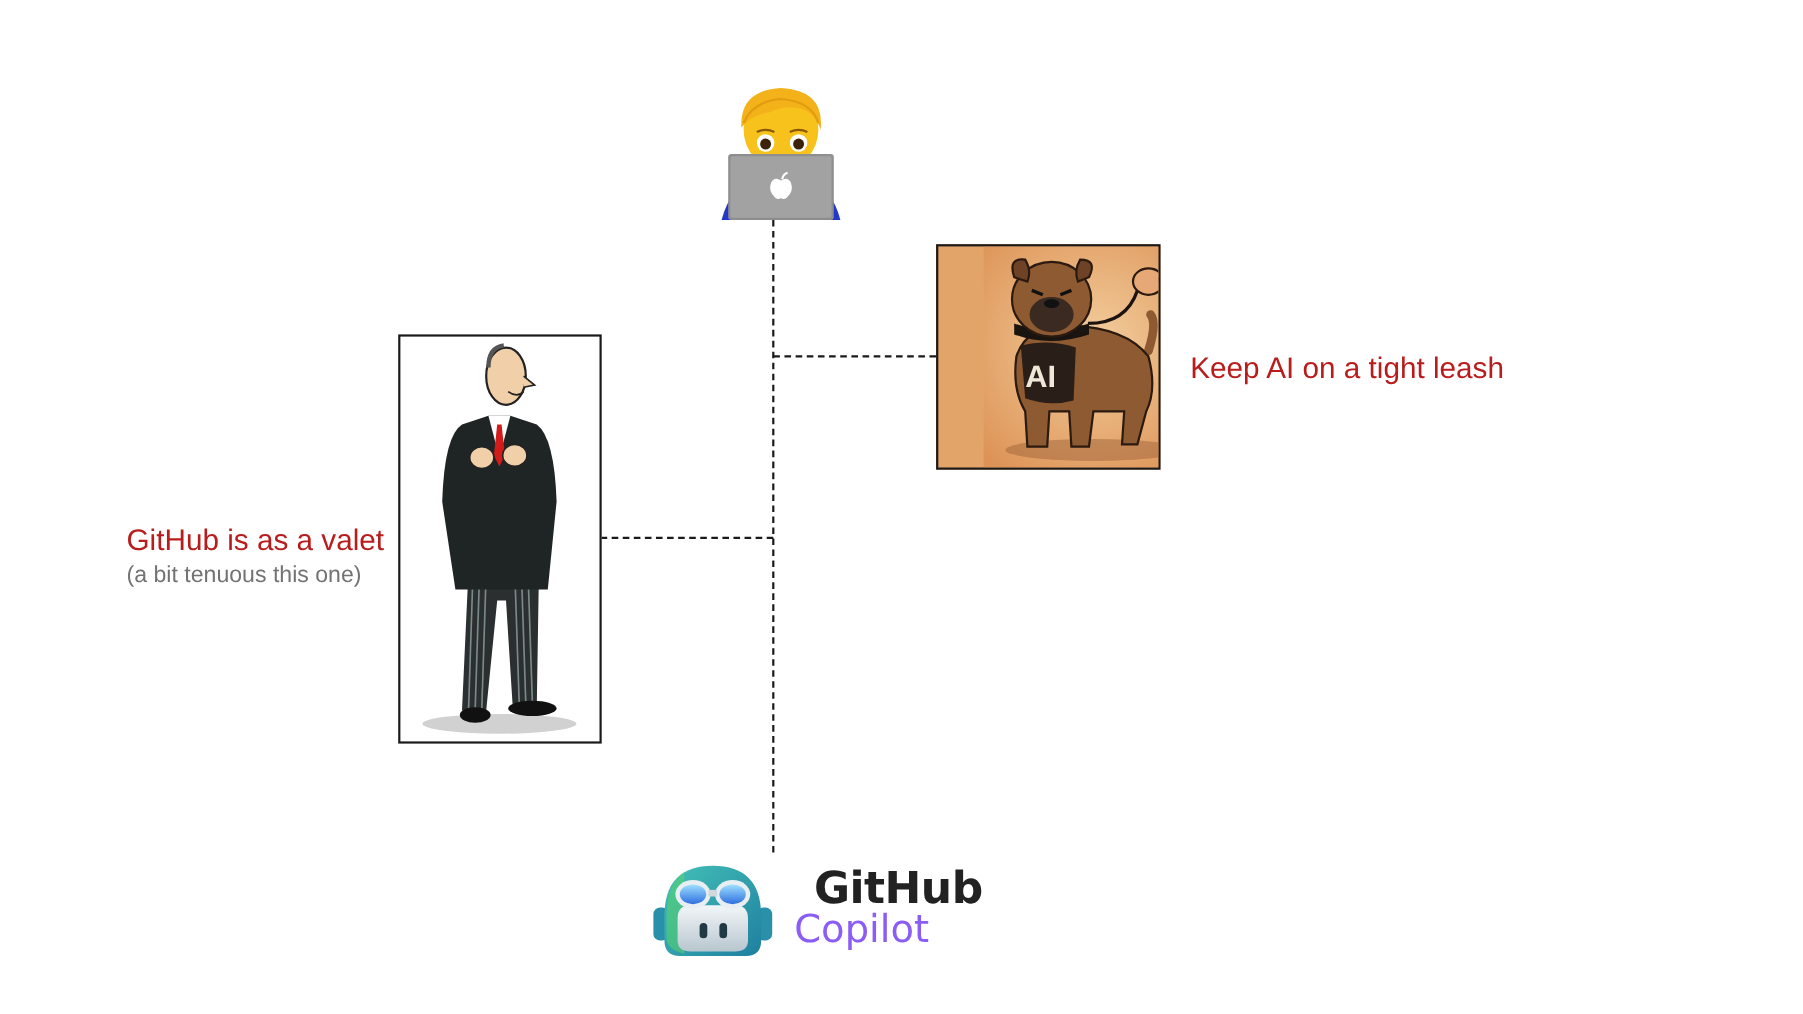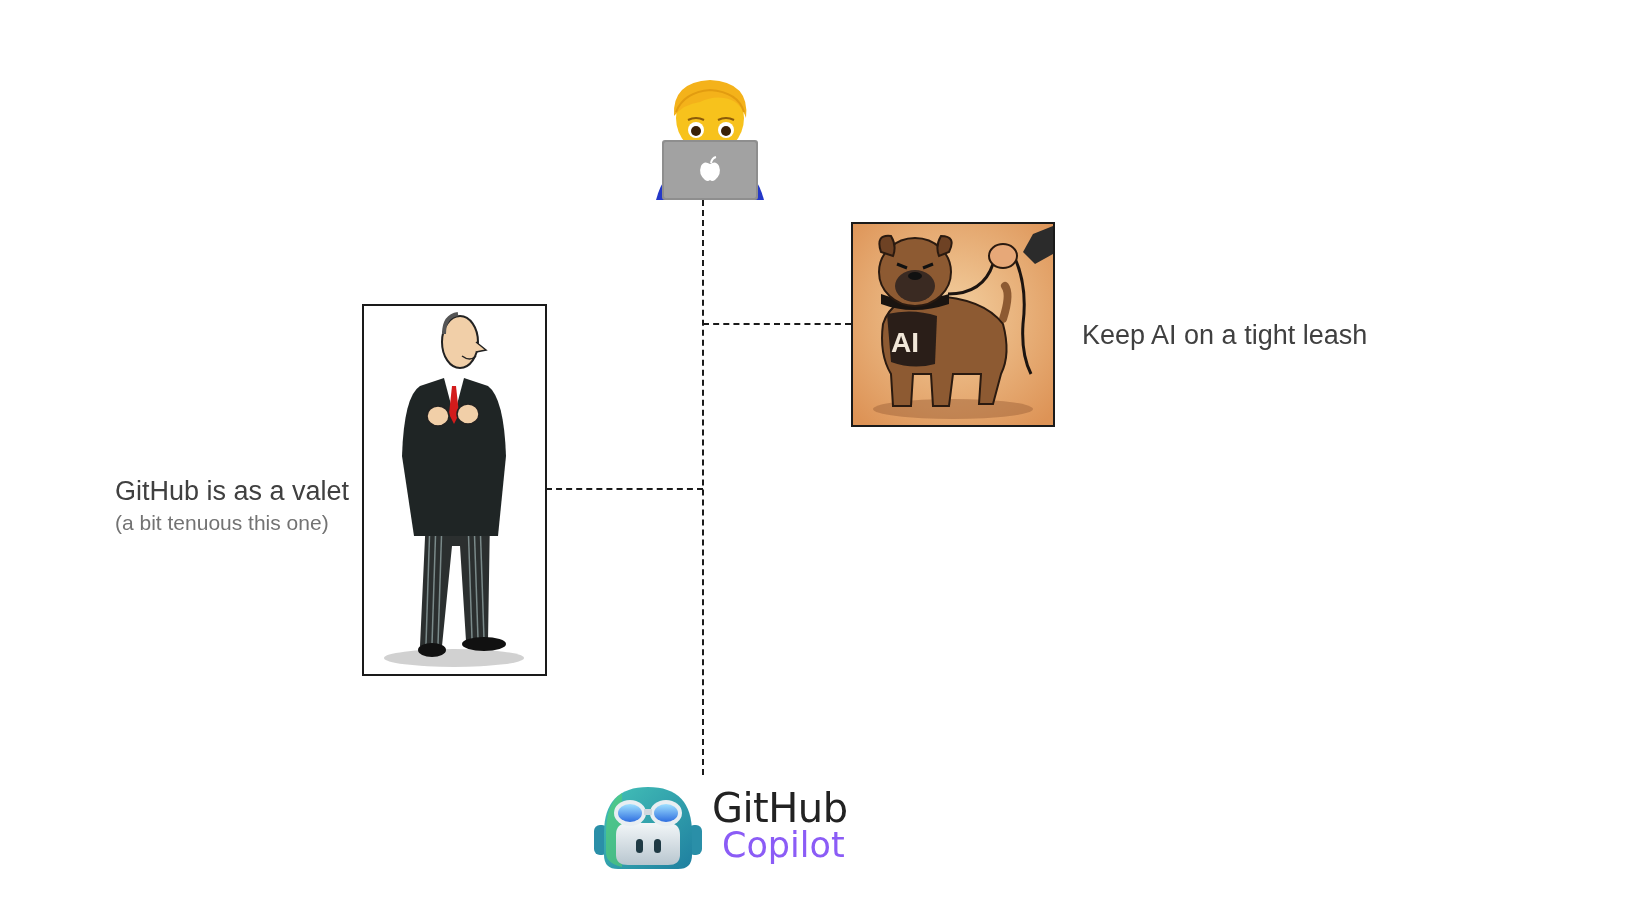--- a/index.html
+++ b/index.html
@@ -1,23 +1,23 @@
 <!DOCTYPE html>
 <html><head>
 <meta charset="utf-8">
 <style>
   html, body { margin: 0; padding: 0; background: #ffffff; }
   body { width: 1639px; height: 922px; position: relative; overflow: hidden; font-family: "Liberation Sans", sans-serif; }
   .abs { position: absolute; }
   .vline { position: absolute; border-left: 2px dashed #1a1a1a; width: 0; }
   .hline { position: absolute; border-top: 2px dashed #1a1a1a; height: 0; }
   .frame { position: absolute; box-sizing: border-box; border: 2px solid #1a1a1a; overflow: hidden; }
-  .label { position: absolute; color: #404040; font-size: 27px; white-space: nowrap; }
+  .label { position: absolute; color: #b91c1c; font-size: 27px; white-space: nowrap; }
   .sublabel { position: absolute; color: #737373; font-size: 21px; white-space: nowrap; }
-  .gh { position: absolute; font-family: "DejaVu Sans", sans-serif; font-weight: normal; font-size: 40px; color: #222; letter-spacing: -0.5px; white-space: nowrap; }
+  .gh { position: absolute; font-family: "DejaVu Sans", sans-serif; font-weight: bold; font-size: 40px; color: #222; letter-spacing: -0.5px; white-space: nowrap; margin-left: 28px; }
   .cp { position: absolute; font-family: "DejaVu Sans", sans-serif; font-size: 35px; color: #8b5cf6; white-space: nowrap; }
 </style>
 </head>
 <body>
 
 <div class="vline" style="left:702px; top:200px; height:575px;"></div>
 <div class="hline" style="left:703px; top:323px; width:148px;"></div>
 <div class="hline" style="left:546px; top:488px; width:157px;"></div>
 
 <div class="abs" style="left:654px; top:78px; width:112px; height:122px;">
@@ -38,21 +38,21 @@
     <path d="M64 42 Q72 38 80 42" stroke="#8a5a0a" stroke-width="2" fill="none"></path>
 
     <rect x="8" y="62" width="96" height="60" rx="3" fill="#8e8e8e"></rect>
     <rect x="10" y="64" width="92" height="56" rx="2" fill="#a2a2a2"></rect>
 
     <path d="M56 86 q-6 -4 -9 2 q-3 8 4 14 q3 2 5 0 q2 2 5 0 q7 -6 4 -14 q-3 -6 -9 -2 Z" fill="#fff"></path>
     <path d="M57 85 q1 -5 5 -6" stroke="#fff" stroke-width="2" fill="none"></path>
   </svg>
 </div>
 
-<div class="frame" style="left:851px; top:222px; width:204px; height:205px; background:#e3a46a;">
+<div class="frame" style="left:851px; top:222px; width:204px; height:205px; background:#e3a46a;padding-left:41px;">
   <svg width="200" height="201" viewBox="0 0 200 201">
     <defs>
       <radialGradient id="dogbg" cx="50%" cy="45%" r="70%">
         <stop offset="0%" stop-color="#f3cf9f"></stop>
         <stop offset="100%" stop-color="#dd9356"></stop>
       </radialGradient>
     </defs>
     <rect width="200" height="201" fill="url(#dogbg)"></rect>
 
     <ellipse cx="100" cy="185" rx="80" ry="10" fill="#a0643a" opacity="0.5"></ellipse>

